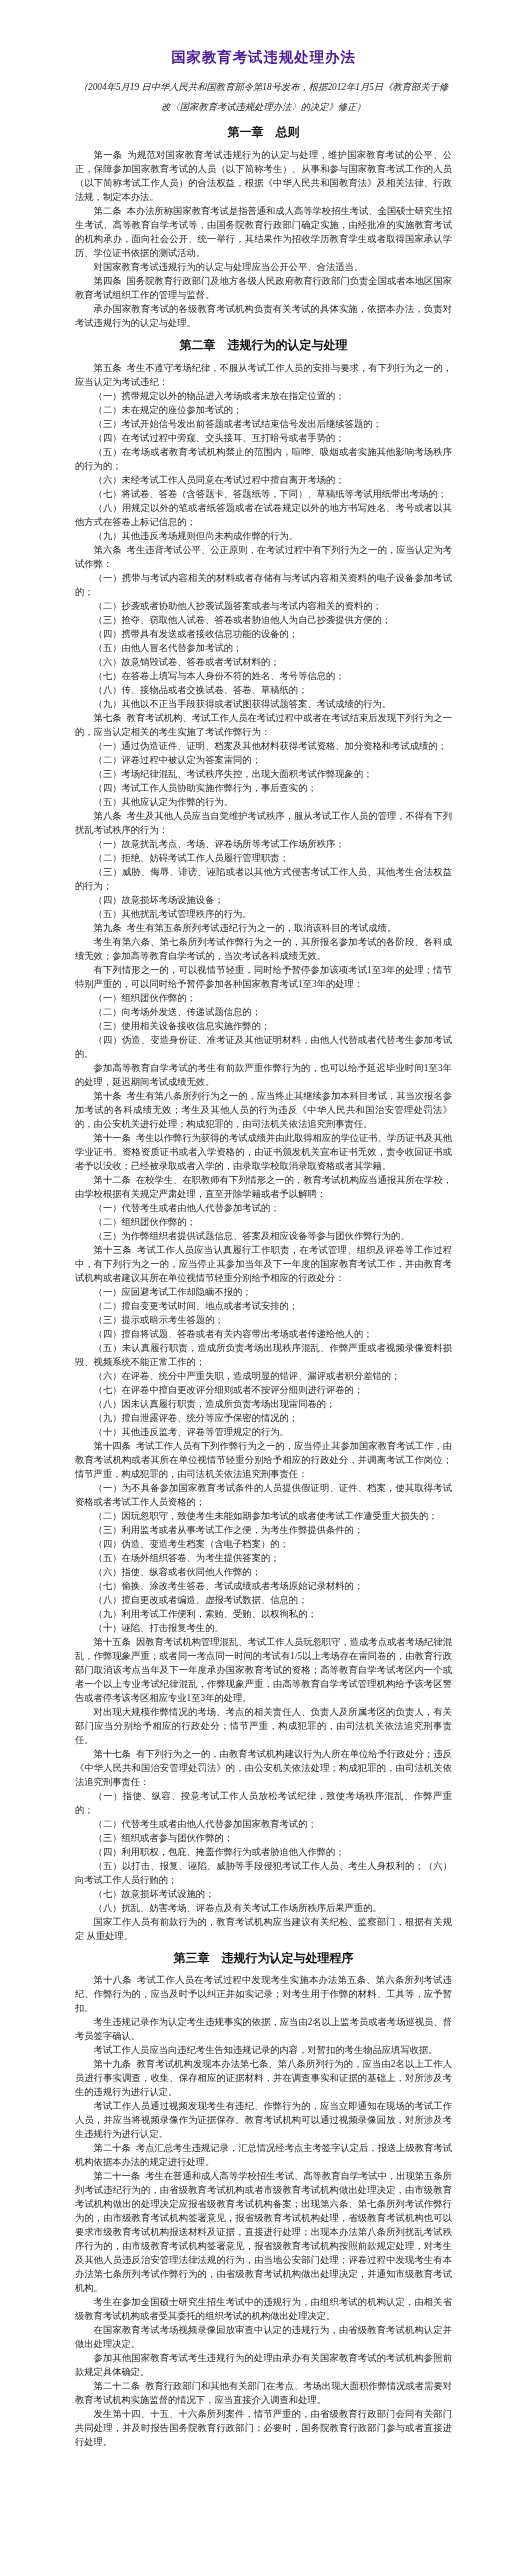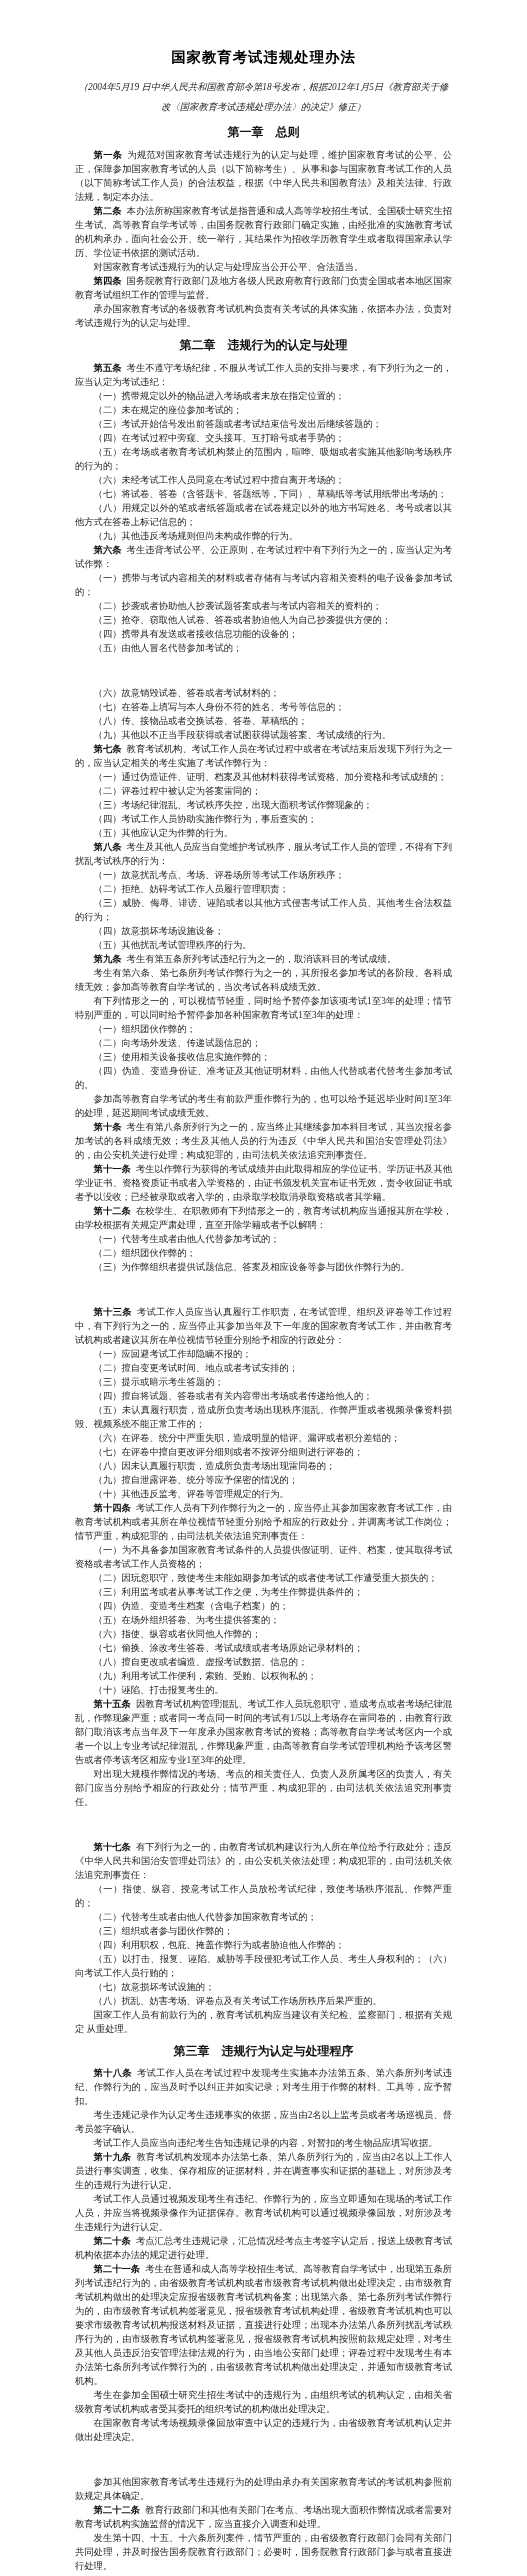--- a/index.html
+++ b/index.html
@@ -13,21 +13,21 @@
     margin: 0 auto;
     padding: 30px 0 46px 0;
     background: #ffffff;
   }
   h1.doc-title {
     font-size: 14.4px;
     font-weight: bold;
     text-align: center;
     letter-spacing: 1px;
     margin: 17.5px 0 10.3px 0;
-    color: #000000;
+    color: #4c1d95;
   }
   p.subtitle {
     font-size: 9.3px;
     line-height: 20px;
     text-align: center;
     margin: 0 0 6.2px 0;
     font-style: italic;
   }
   h2.chapter-heading {
     font-size: 12px;
@@ -37,23 +37,23 @@
     color: #111;
   }
   p.para {
     font-size: 9.3px;
     line-height: 14px;
     text-align: justify;
     text-indent: 2em;
     margin: 0;
     word-break: break-all;
   }
-  p.para.gap { margin-top: 31px; }
+  p.para.gap { margin-top: 0; }
   b.art-label {
-    font-weight: bold;
+    font-weight: normal;
     padding-right: 0.55em;
     color: #111;
   }
 </style>
 <title>国家教育考试违规处理办法</title></head>
 <body>
 
 <div class="page">
   <h1 class="doc-title">国家教育考试违规处理办法</h1>
   <p class="subtitle">（2004年5月19 日中华人民共和国教育部令第18号发布，根据2012年1月5日《教育部关于修改〈国家教育考试违规处理办法〉的决定》修正）</p>

